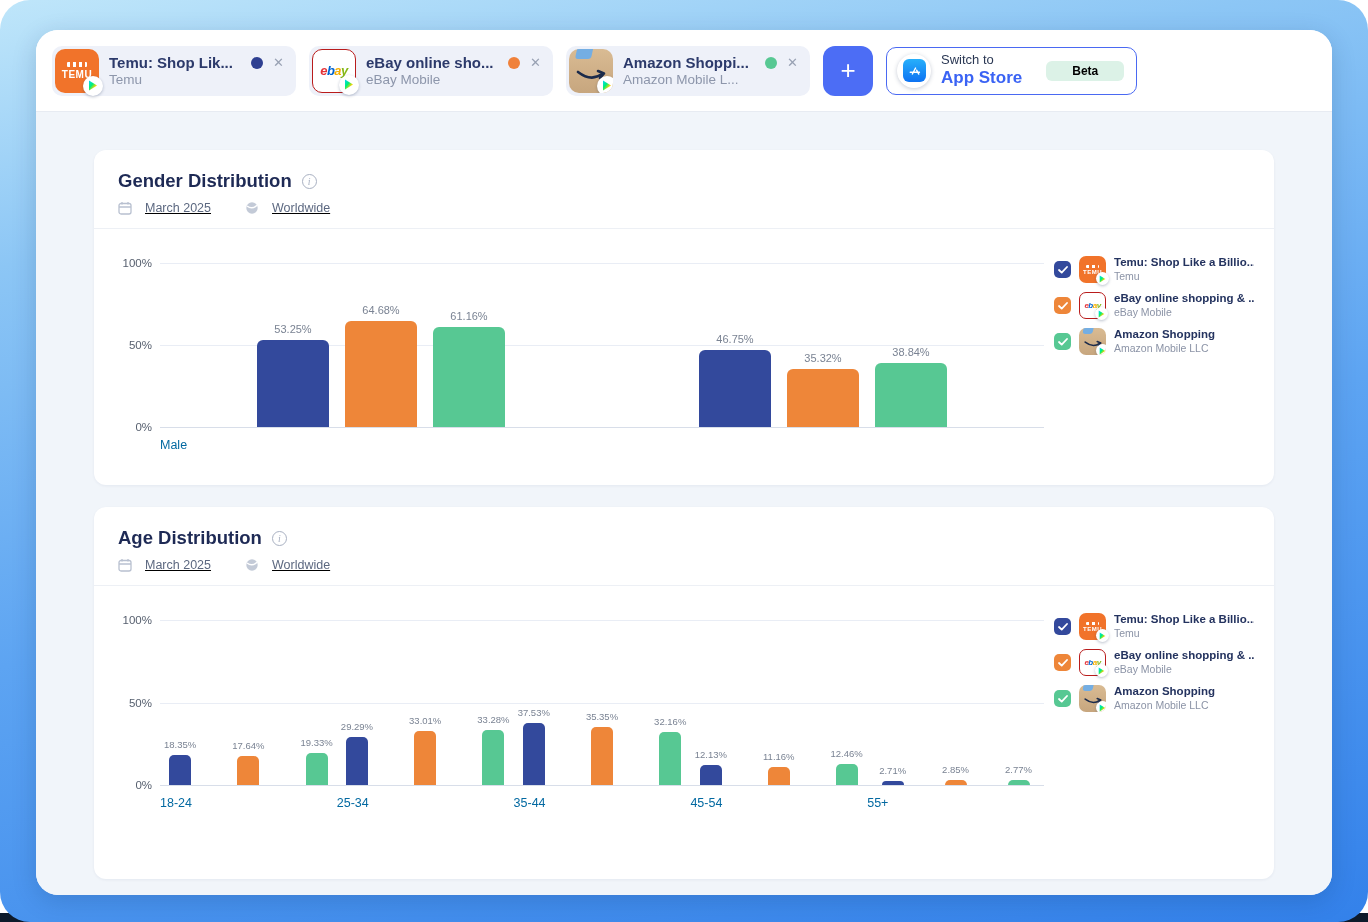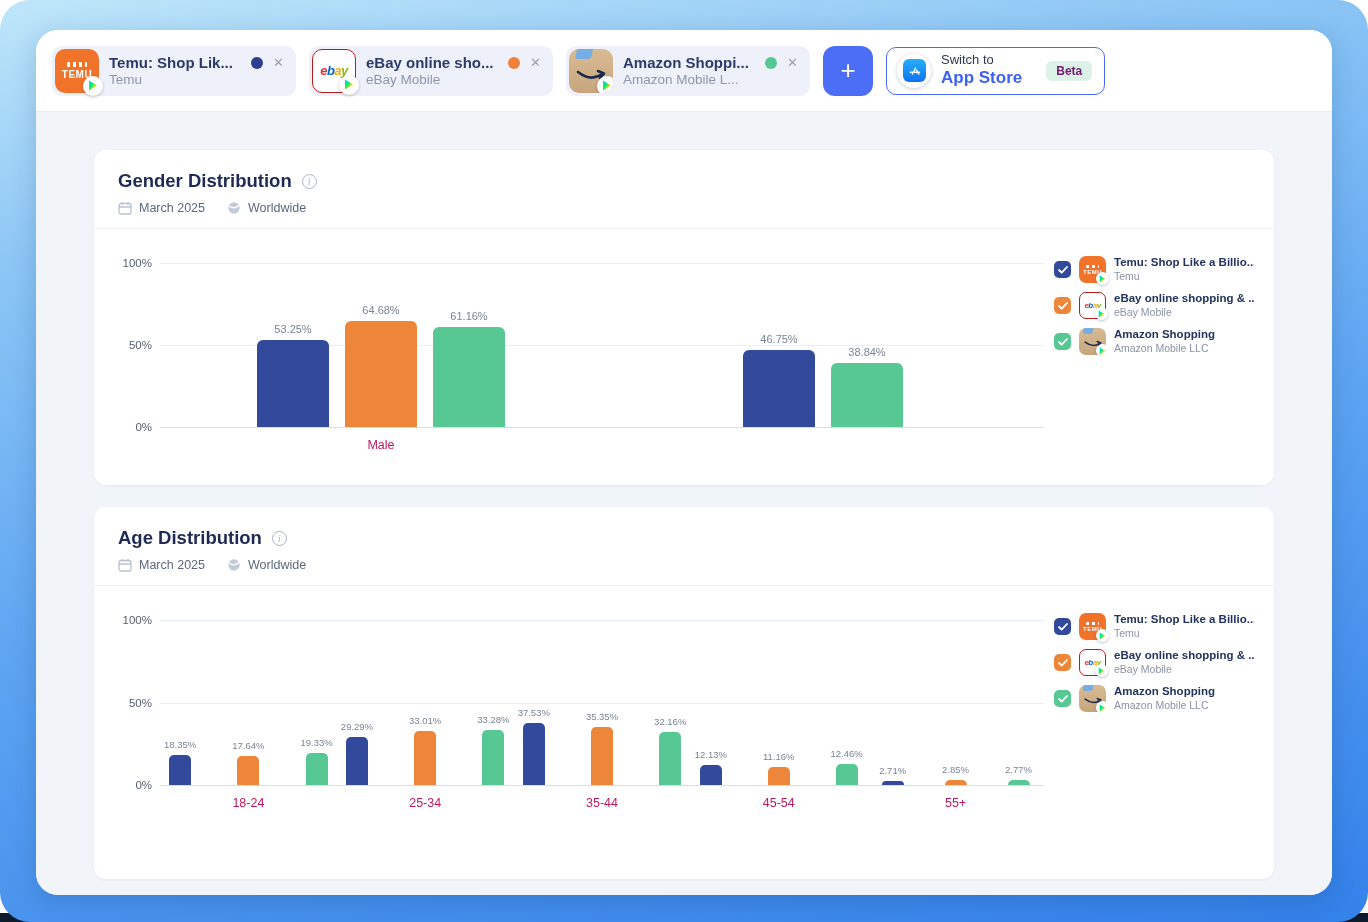--- a/index.html
+++ b/index.html
@@ -53,38 +53,38 @@
     display:flex; align-items:center; justify-content:center; border:none; cursor:pointer; }
   .switch-btn { height:48px; background:#fff; border:1.5px solid #4a69f2; border-radius:10px;
     display:flex; align-items:center; gap:10px; padding:0 12px 0 10px; cursor:pointer; }
   .as-circle { width:34px; height:34px; border-radius:50%; background:#fff; box-shadow:0 1px 4px rgba(30,50,90,.25);
     display:flex; align-items:center; justify-content:center; }
   .as-square { width:23px; height:23px; border-radius:6px; background:linear-gradient(180deg,#27b0fb,#0d72f2);
     display:flex; align-items:center; justify-content:center; }
   .switch-text { display:flex; flex-direction:column; line-height:1.15; text-align:left; }
   .switch-l1 { font-size:13px; color:#2b3854; font-weight:500; }
   .switch-l2 { font-size:17px; color:#3a63f4; font-weight:bold; }
-  .beta-badge { background:#dcf2e7; color:#701a75; font-size:12px; font-weight:bold;
-    border-radius:6px; padding:3px 10px; margin-left:14px; }
+  .beta-badge { background:#dcf2e7; color:#000000; font-size:12px; font-weight:bold;
+    border-radius:6px; padding:3px 26px; margin-left:14px; }
 
   
   .page-header { background:#fff; padding:22px 56px 26px; }
   .page-title { font-size:31px; font-weight:600; color:#13294b; letter-spacing:.2px; }
 
   
   .main { background:#f1f5fa; padding:38px 58px 40px; height:100%; }
   .card { background:#fff; border-radius:12px; box-shadow:0 1px 3px rgba(20,40,90,.06); overflow:hidden; }
   .card.gender { height:335px; margin-bottom:22px; }
   .card.age { height:372px; }
   .card-header { padding:20px 24px 13px; }
   .card-title-row { display:flex; align-items:center; gap:10px; }
   .card-title { font-size:18.5px; font-weight:600; color:#1e2a55; }
   .info-icon { width:15px; height:15px; border-radius:50%; border:1.2px solid #a9b1c2; color:#a9b1c2;
     font-size:10px; display:flex; align-items:center; justify-content:center; font-family:"Liberation Serif",serif; font-style:italic; }
-  .card-meta { display:flex; align-items:center; gap:7px; margin-top:9px; }
+  .card-meta { display:flex; align-items:center; gap:13px; margin-top:9px;text-decoration:underline; }
   .meta-text { font-size:12.5px; color:#5c6880; }
   .meta-gap { width:8px; }
   .divider { height:1px; background:#edf0f5; }
 
   .chart-row { display:flex; align-items:flex-start; padding:34px 20px 0 20px; }
   .y-axis { position:relative; width:46px; flex:0 0 auto; }
   .y-tick { position:absolute; right:8px; transform:translateY(-50%); font-size:11.5px; color:#57606f; }
   .plot { position:relative; flex:1; }
   .grid { position:absolute; left:0; right:0; height:1px; background:#e9edf5; }
   .grid.base { background:#d8dee9; }
@@ -93,22 +93,22 @@
   .bars { display:flex; align-items:flex-end; }
   .gender-chart .bars { gap:16px; }
   .age-chart .bars { gap:36px; }
   .bar-col { display:flex; flex-direction:column; align-items:center; }
   .bar-value { color:#7a8393; margin-bottom:5px; white-space:nowrap; }
   .gender-chart .bar-value { font-size:11px; }
   .age-chart .bar-value { font-size:9.5px; }
   .bar { border-radius:6px 6px 0 0; }
   .gender-chart .bar { width:72px; }
   .age-chart .bar { width:22px; border-radius:5px 5px 0 0; }
-  .cat-label { position:absolute; top:100%; margin-top:11px; left:0; right:0; text-align:center;
-    font-size:12.5px; color:#be185d; font-weight:500; }
+  .cat-label { position:absolute; top:100%; margin-top:11px; left:0; right:0; 
+    font-size:12.5px; color:#0369a1; font-weight:500; }
 
   
   .legend { width:200px; flex:0 0 auto; margin-left:10px; margin-top:-9px; display:flex; flex-direction:column; gap:5px; }
   .legend-item { display:flex; align-items:center; gap:8px; cursor:pointer; padding:2px 0; }
   .checkbox { width:17px; height:17px; border-radius:5px; display:flex; align-items:center; justify-content:center; flex:0 0 auto; }
   .cb-temu{background:#33499c}.cb-ebay{background:#ee8639}.cb-amazon{background:#57c893}
   .checkbox svg { display:block; }
   .legend-text { min-width:0; display:flex; flex-direction:column; line-height:1.2; }
   .legend-title { font-size:11.5px; font-weight:bold; color:#24335f; white-space:nowrap; overflow:hidden; }
   .legend-sub { font-size:10.5px; color:#8b93a6; white-space:nowrap; overflow:hidden; }
@@ -267,20 +267,24 @@
                   </div>
                   <div class="cat-label">Male</div>
                 </div>
                 <div class="bar-group">
                   <div class="bars">
                     <div class="bar-col">
                       <div class="bar-value">46.75%</div>
                       <div class="bar" style="height: 76.67px; background: rgb(51, 73, 156);"></div>
                     </div>
                     <div class="bar-col">
+                      <div class="bar-value">35.32%</div>
+                      <div class="bar" style="height: 57.9248px; background: rgb(238, 134, 57);"></div>
+                    </div>
+                    <div class="bar-col">
                       <div class="bar-value">38.84%</div>
                       <div class="bar" style="height: 63.6976px; background: rgb(87, 200, 147);"></div>
                     </div>
                   </div>
                 </div>
               </div>
           </div>
           <div class="legend">
             <div class="legend-item">
               <span class="checkbox cb-temu">

